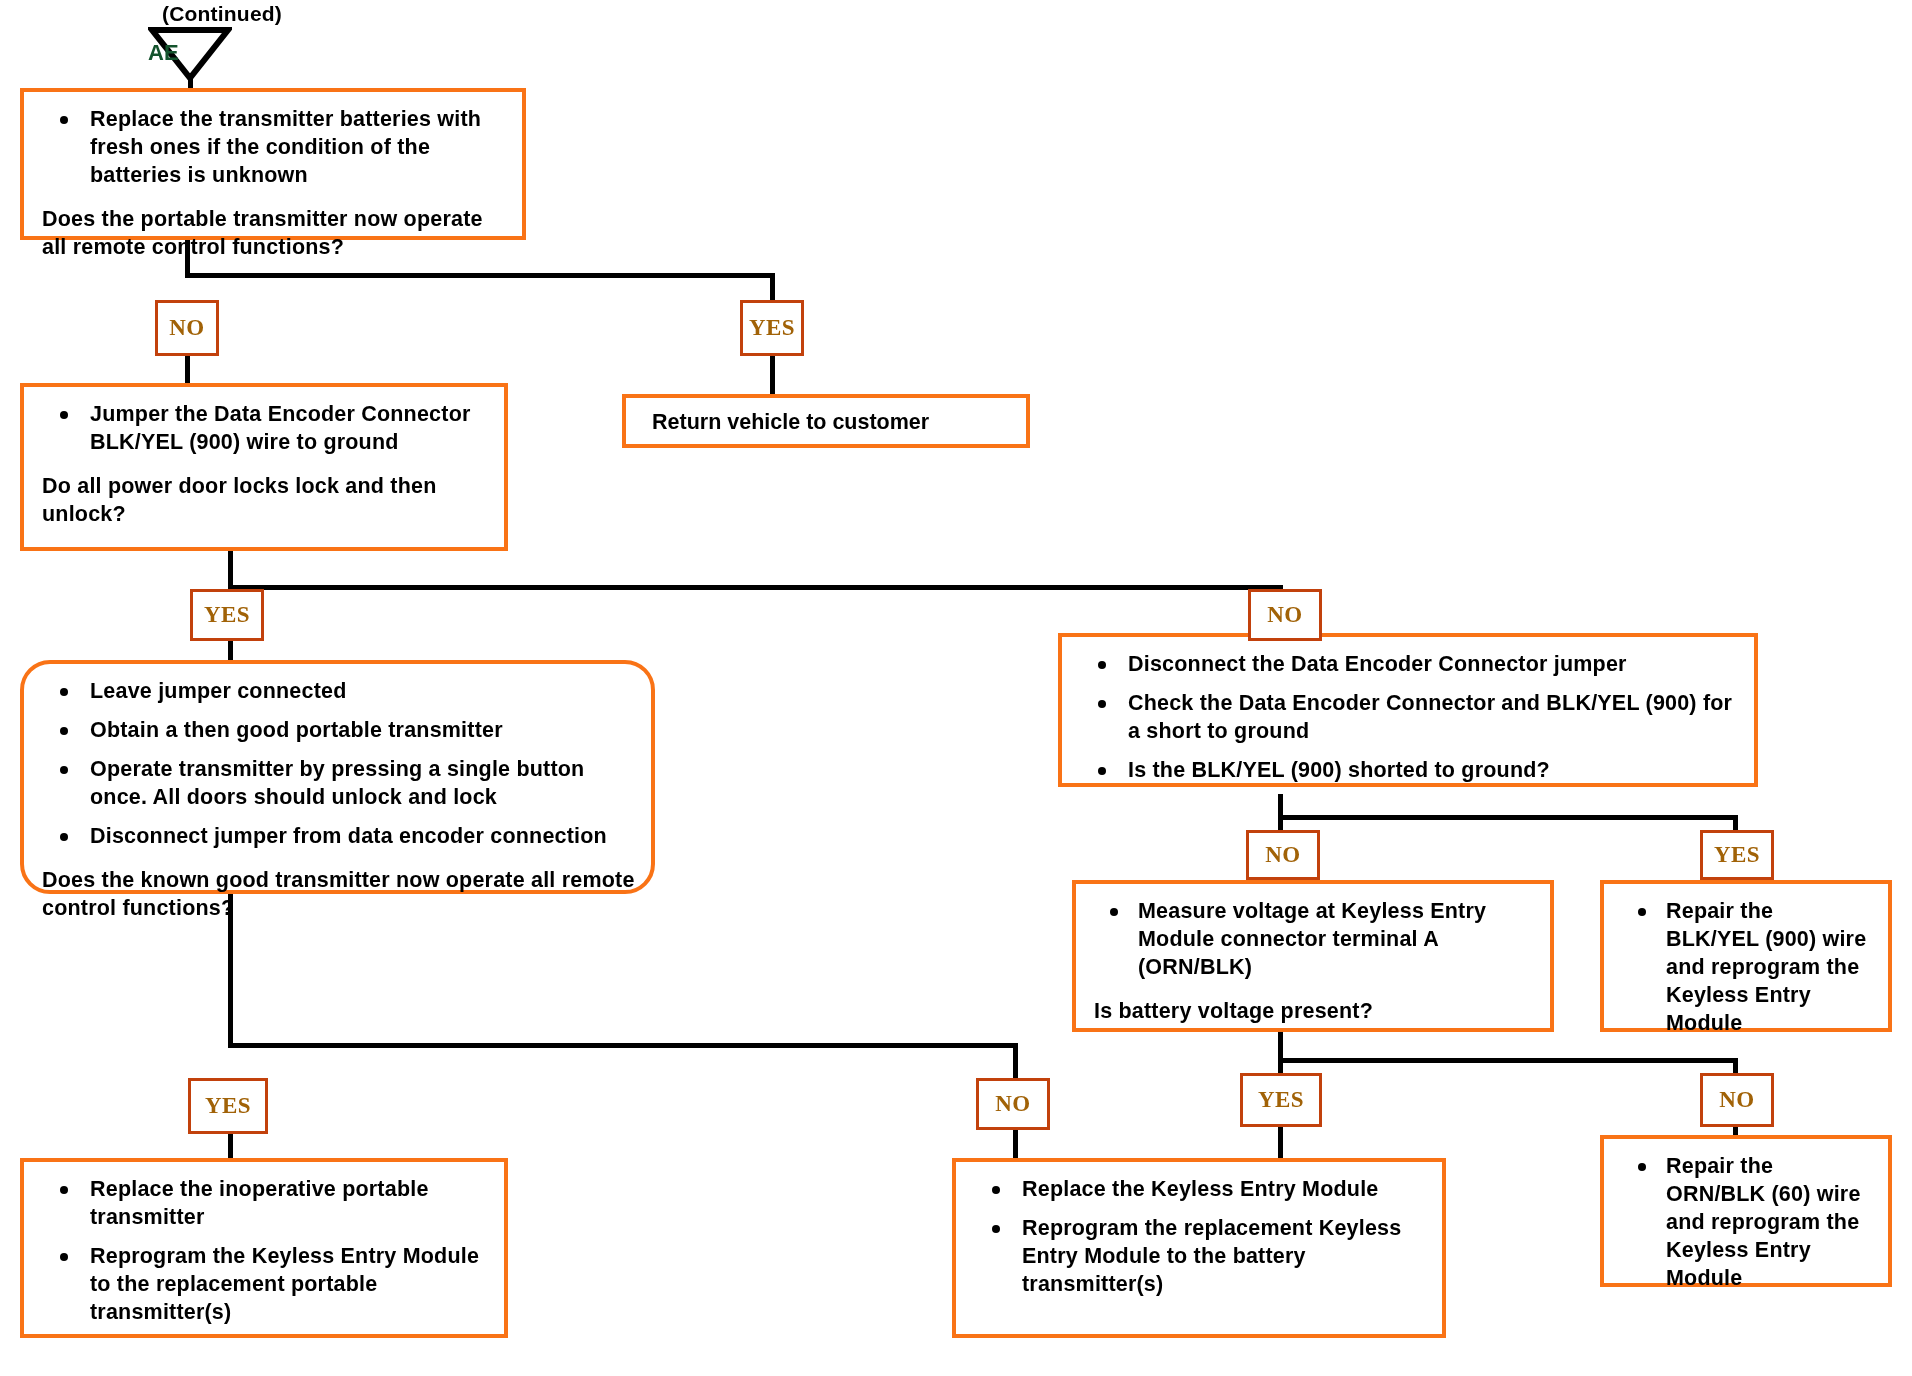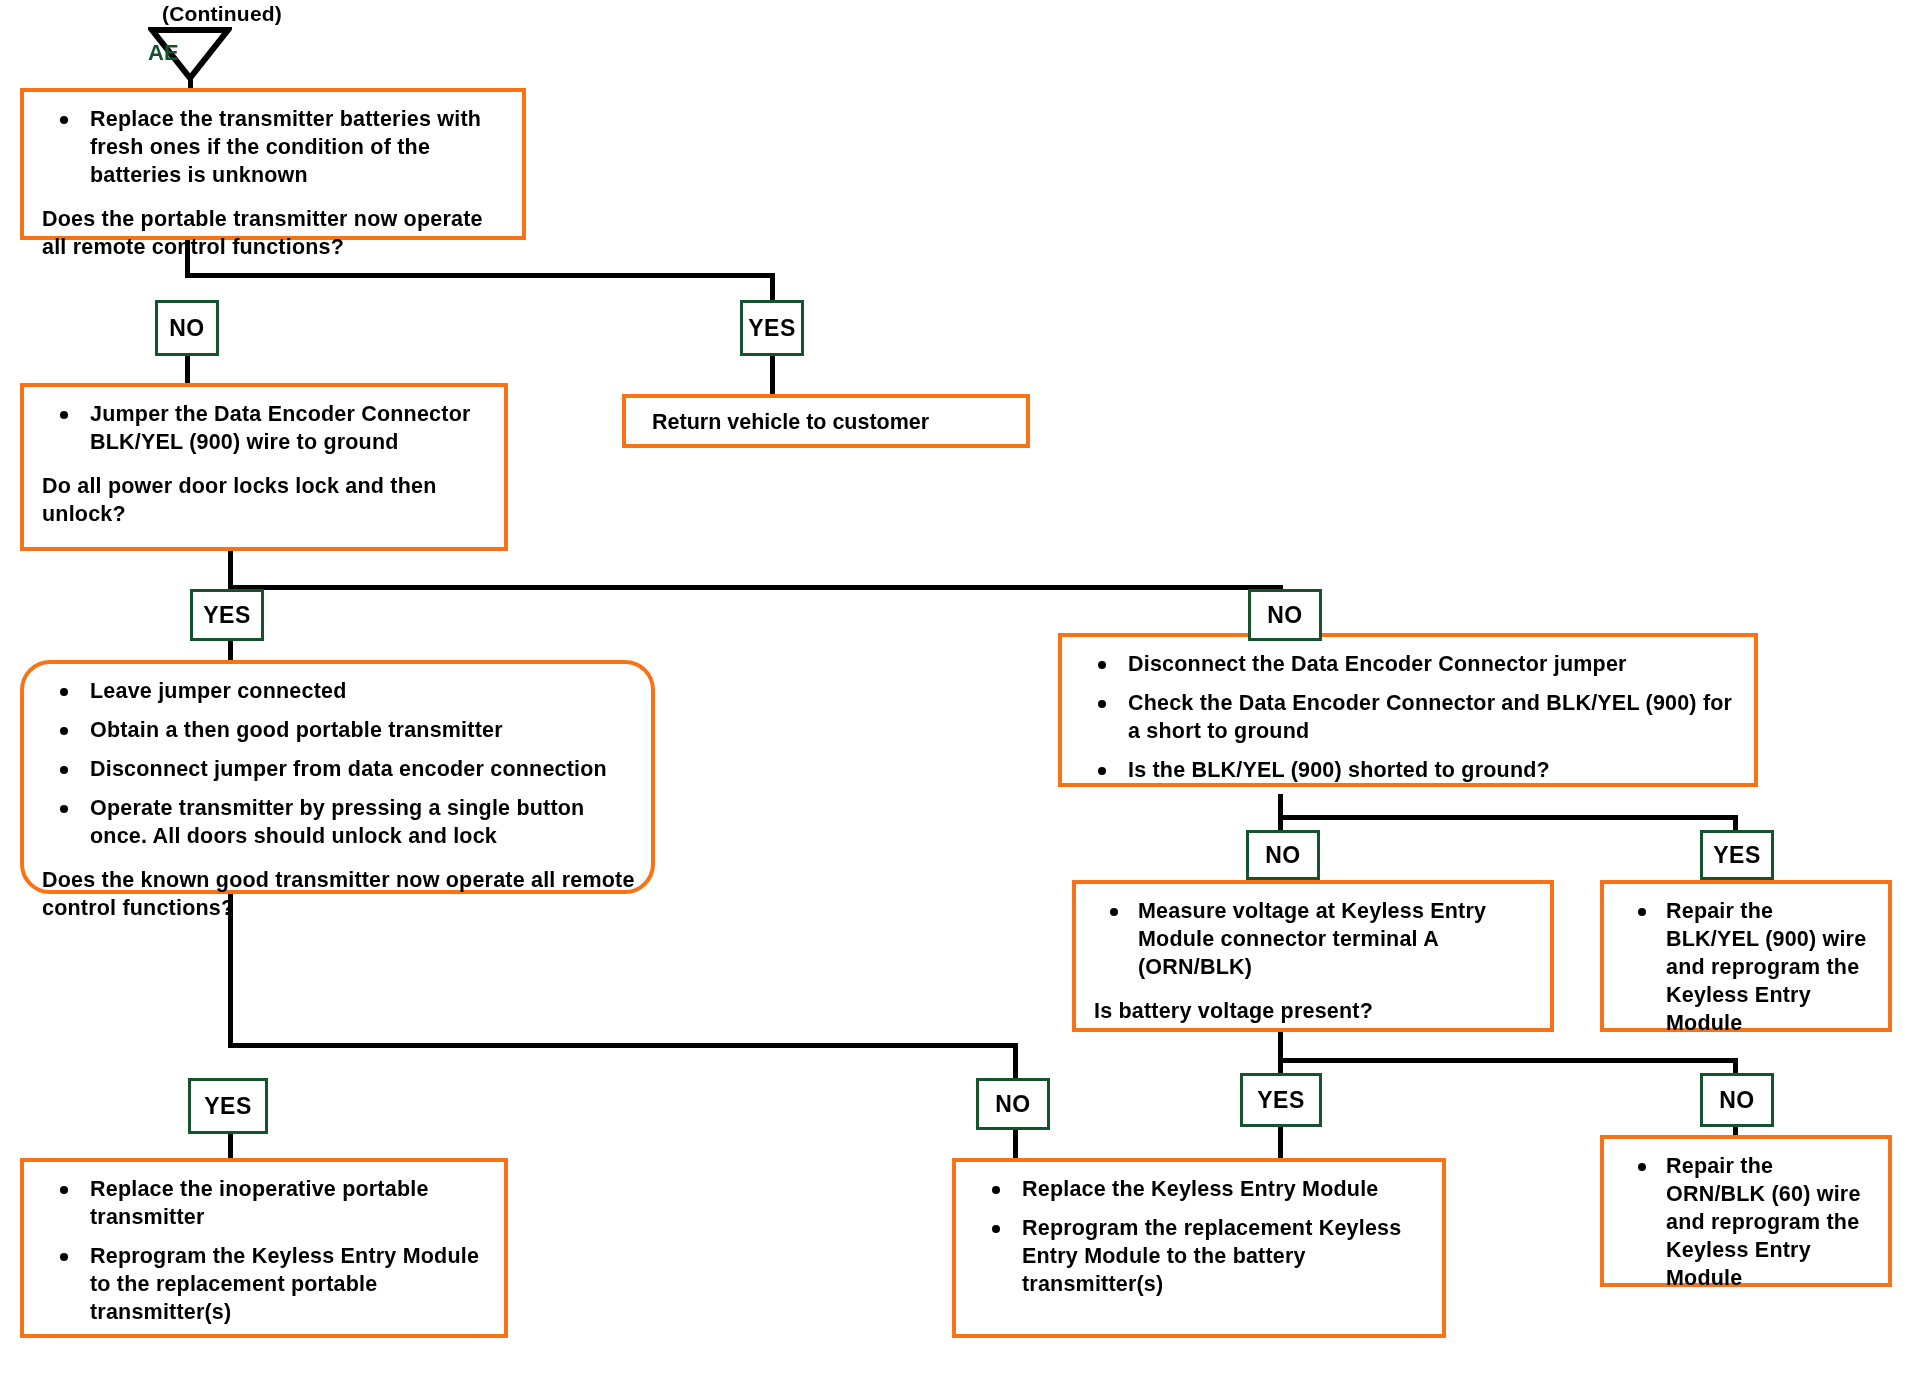--- a/index.html
+++ b/index.html
@@ -73,30 +73,31 @@
     margin-bottom: 0;
   }
   .narrow .bullets li::before {
     left: 16px;
   }
 
   
   .chip {
     position: absolute;
     box-sizing: border-box;
-    border: 3px solid #14532d;
+    border: 3px solid #c2410c;
     background: #ffffff;
     display: flex;
     align-items: center;
     justify-content: center;
     font-size: 23px;
     font-weight: bold;
     letter-spacing: 0.5px;
-    color: #000000;
+    color: #a16207;
     z-index: 6;
+    font-family: Liberation Serif, serif;
   }
 
   
   .vline {
     position: absolute;
     background: #000000;
     width: 5px;
     z-index: 2;
   }
   .hline {
@@ -188,22 +189,22 @@
   <div class="chip" style="left:1248px; top:589px; width:74px; height:52px;">NO</div>
 
   <div class="vline" style="left:228px; top:641px; height:26px;"></div>
   <div class="vline" style="left:1278px; top:641px; height:26px;"></div>
 
   <div class="box" style="left:20px; top:660px; width:635px; height:234px;border-radius:30px;">
     <div class="box-inner">
       <ul class="bullets">
         <li>Leave jumper connected</li>
         <li>Obtain a then good portable transmitter</li>
+        <li>Operate transmitter by pressing a single button once. All doors should unlock and lock</li>
         <li>Disconnect jumper from data encoder connection</li>
-        <li>Operate transmitter by pressing a single button once. All doors should unlock and lock</li>
       </ul>
       <div class="question">Does the known good transmitter now operate all remote control functions?</div>
     </div>
   </div>
 
   <div class="box" style="left:1026px; top:633px; width:700px; height:154px;margin-left:32px;">
     <div class="box-inner">
       <ul class="bullets">
         <li>Disconnect the Data Encoder Connector jumper</li>
         <li>Check the Data Encoder Connector and BLK/YEL (900) for a short to ground</li>

